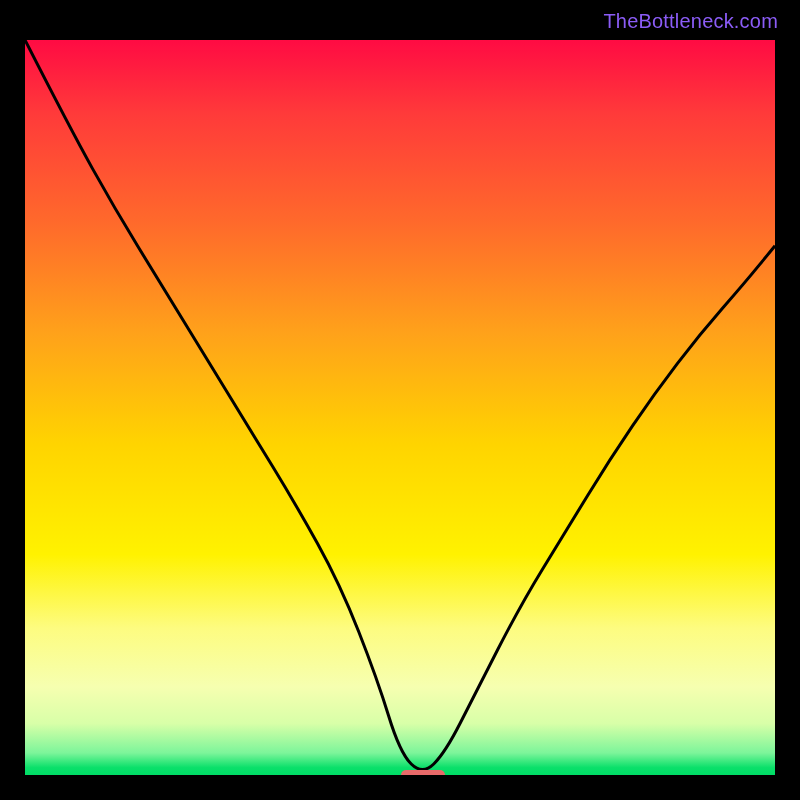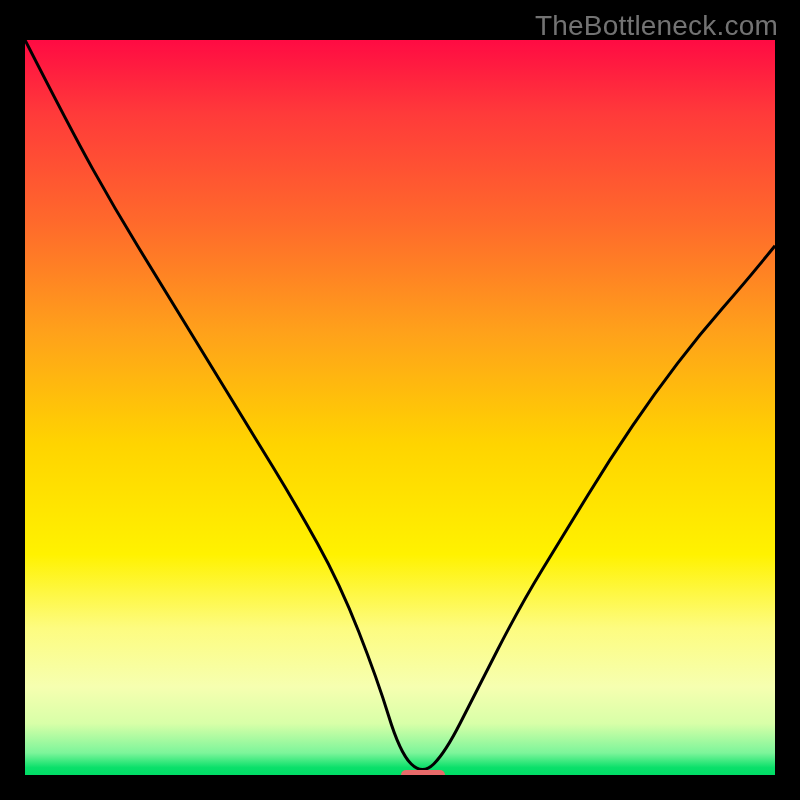--- a/index.html
+++ b/index.html
@@ -57,22 +57,22 @@
   .curve-svg {
     position: absolute;
     left: 0; top: 0;
     width: 100%;
     height: 100%;
   }
   .watermark {
     position: absolute;
     top: 10px;
     right: 22px;
-    color: #737373;
-    font-size: 28px;
+    color: #8b5cf6;
+    font-size: 20px;
     letter-spacing: 0.2px;
   }
 </style>
 </head>
 <body>
 
 <div class="frame">
 
   <div class="watermark">TheBottleneck.com</div>
 

